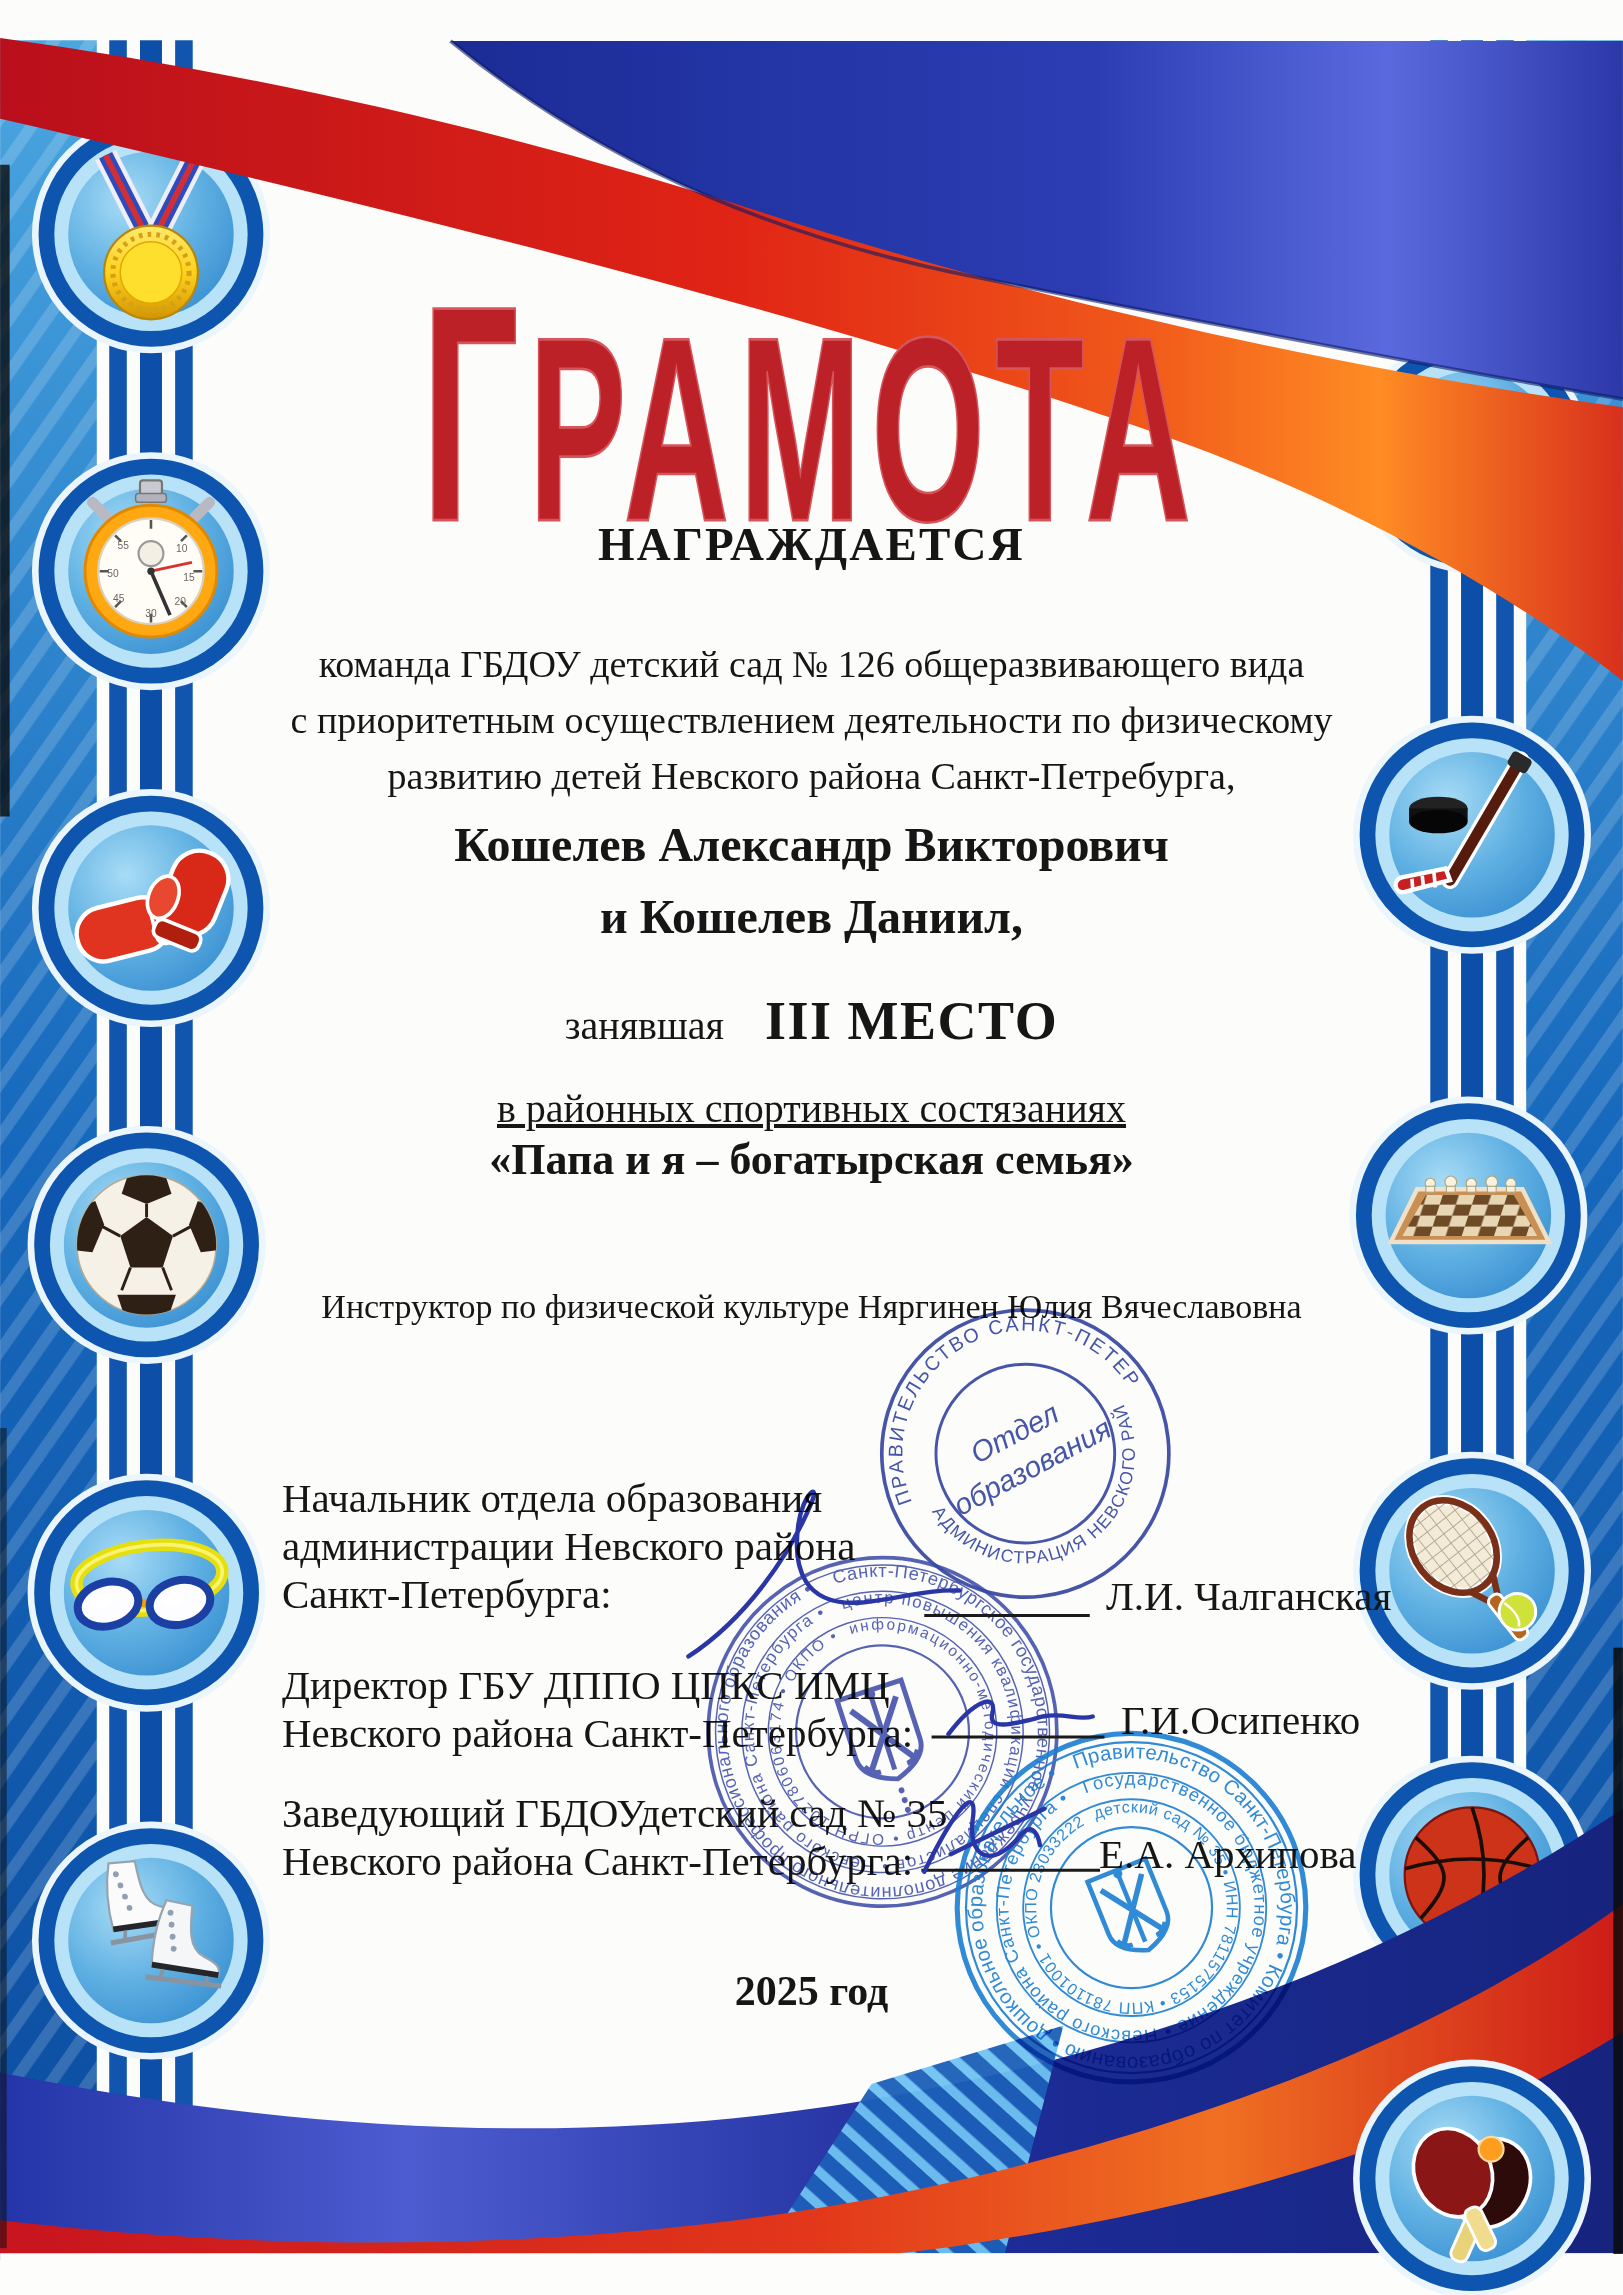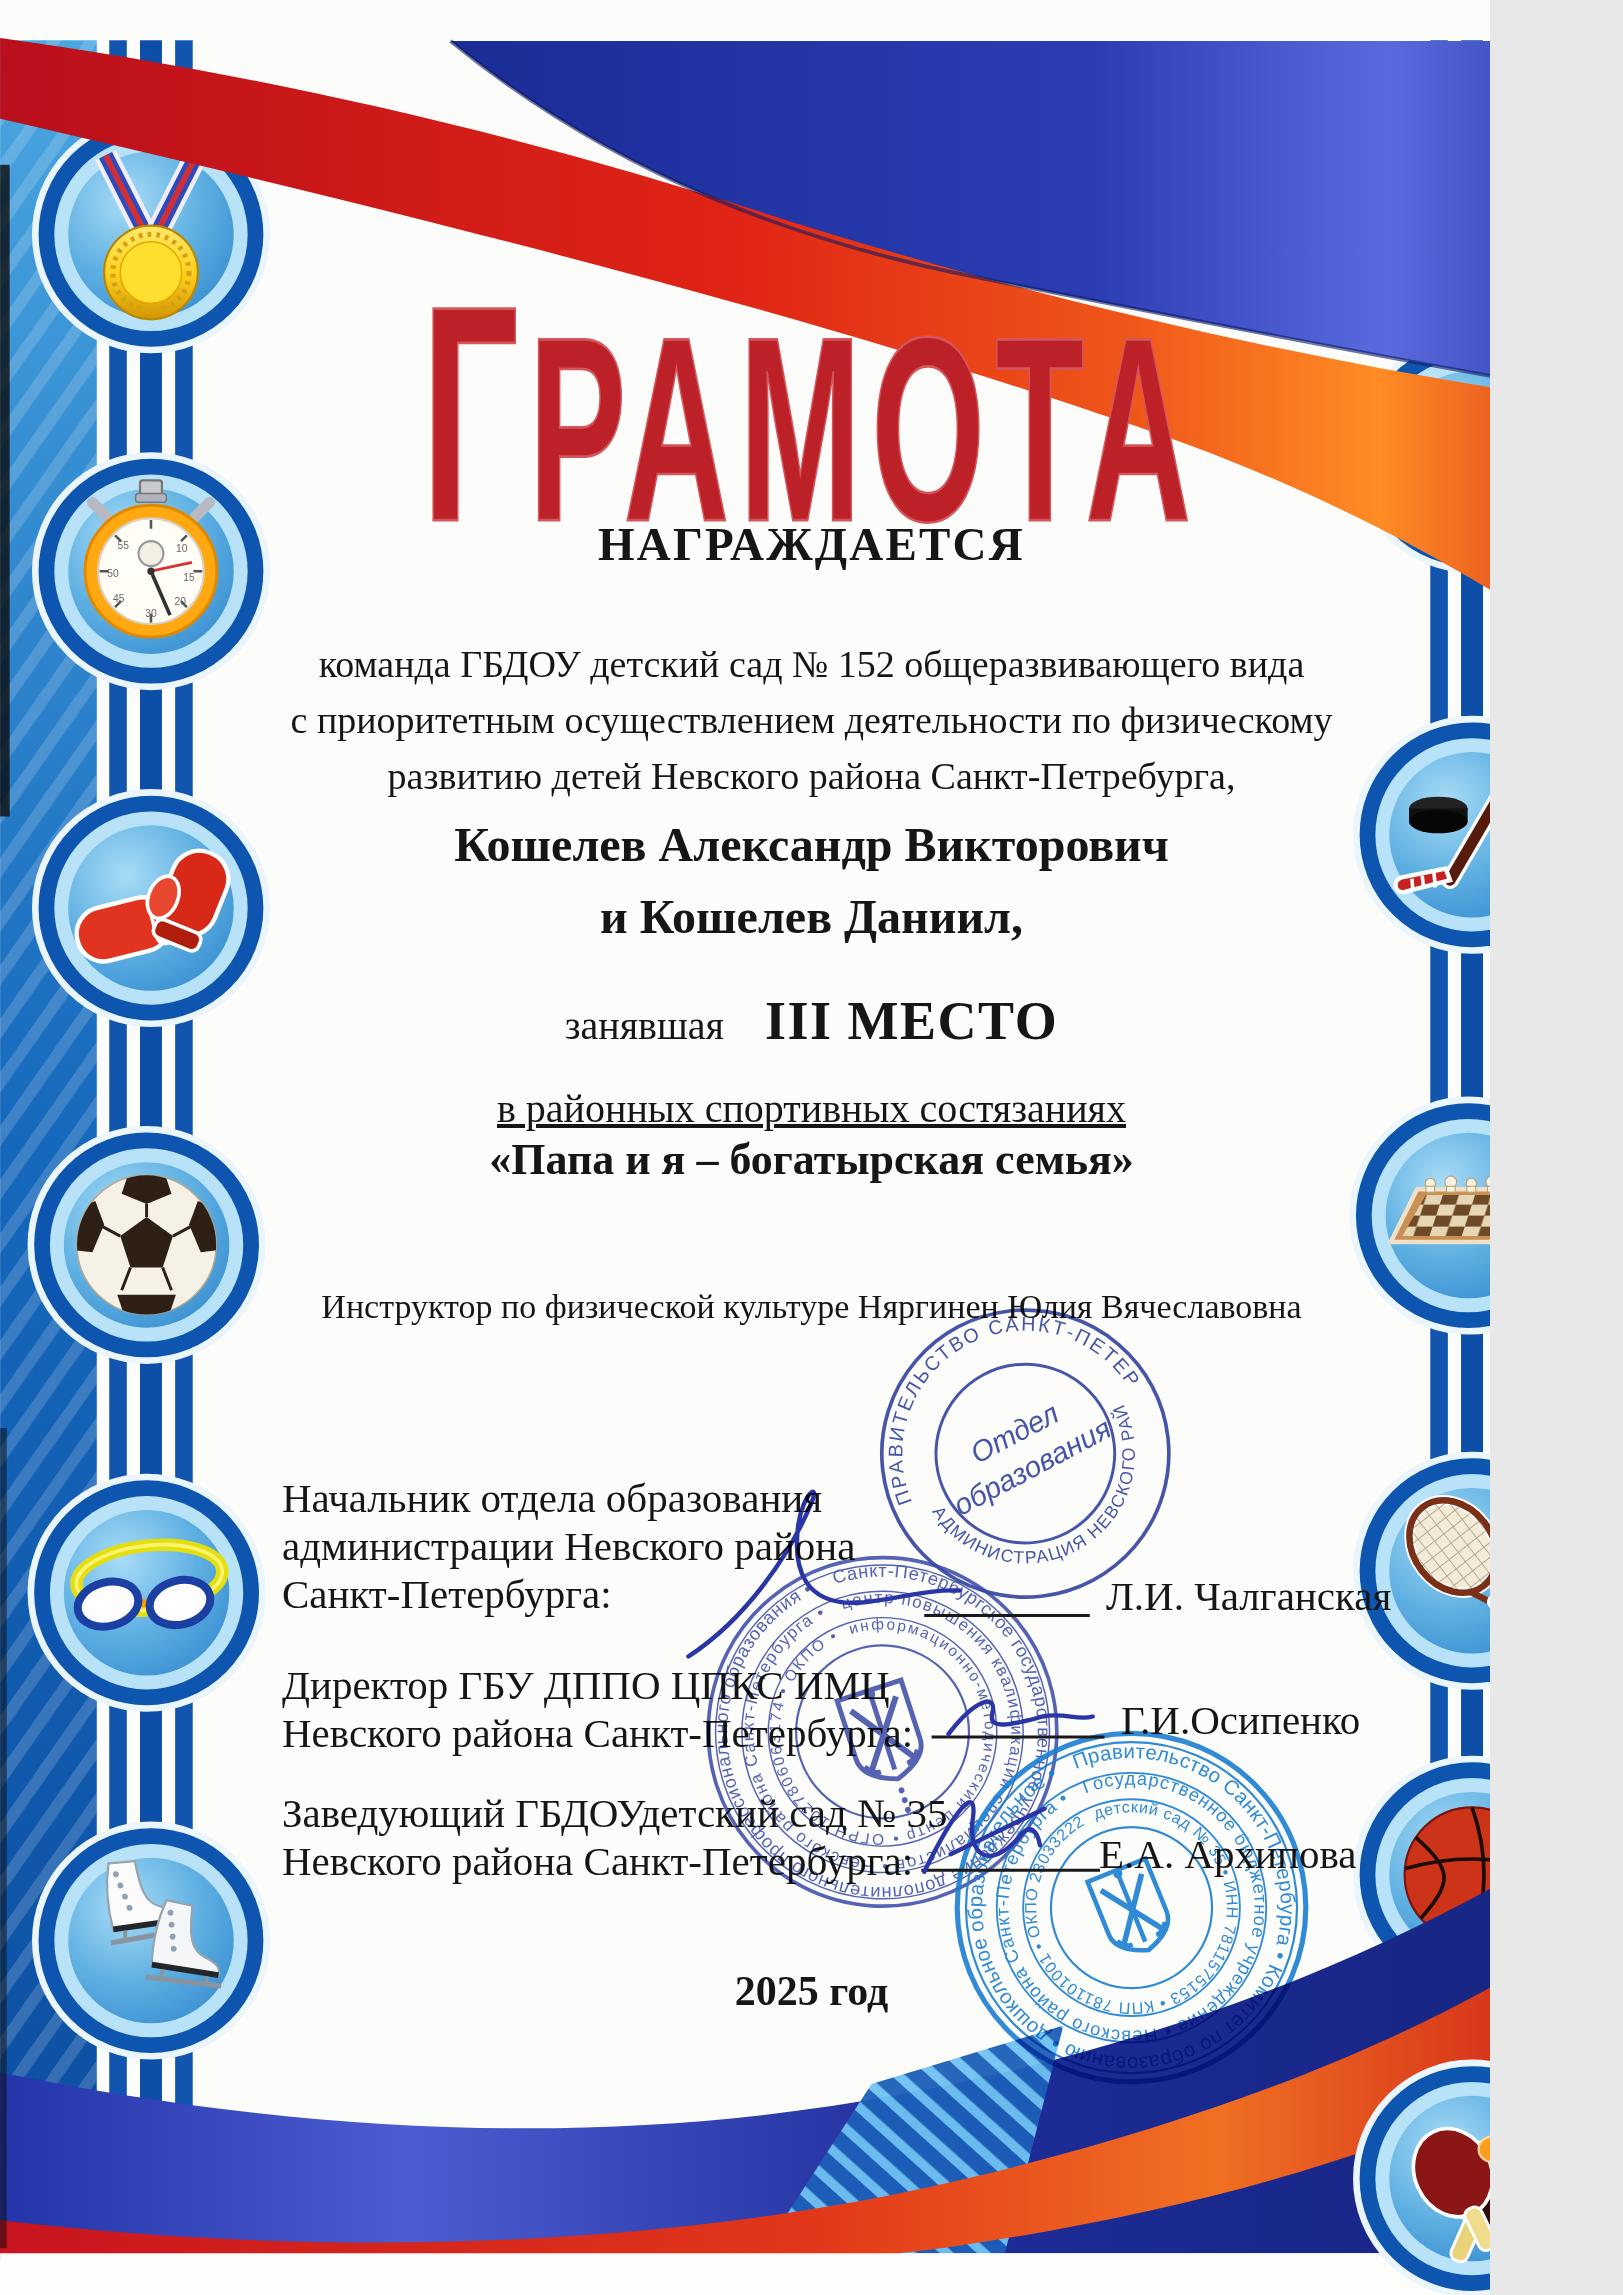--- a/index.html
+++ b/index.html
@@ -1,16 +1,16 @@
 <!DOCTYPE html>
 <html style="font-size:11.7px"><head>
 <meta charset="utf-8">
 <style>
   html,body{margin:0;padding:0;background:#e8e8e8;}
-  .page{position:relative;width:1490px;height:2295px;background:#fcfcfa;overflow:hidden;
+  .page{position:relative;width:1623px;height:2295px;background:#fcfcfa;overflow:hidden;
         font-family:"Liberation Serif",serif;color:#161616;}
   .bg,.overlay{position:absolute;left:0;top:0;width:1623px;height:2295px;}
   .overlay{mix-blend-mode:multiply;pointer-events:none;}
   .t{position:absolute;left:284px;width:1055px;text-align:center;white-space:nowrap;}
   .title{top:261px;font-family:"Liberation Sans",sans-serif;font-weight:bold;
          font-size:146px;line-height:1;letter-spacing:10.3px;color:#bc2127;
          -webkit-text-stroke:1.5px #d4555c;transform:scaleY(1.8);transform-origin:top center;}
   .title::first-letter{font-size:1.17em;}
   .awarded{top:517px;font-size:47px;font-weight:bold;letter-spacing:2.2px;}
   .para{top:636px;font-size:38px;line-height:56px;}
@@ -375,21 +375,21 @@
     <rect x="0" y="225" width="13" height="890" fill="#0a0a0a" opacity="0.8"></rect>
     <rect x="0" y="1950" width="9" height="1120" fill="#0a0a0a" opacity="0.5"></rect>
     <rect x="2203" y="2250" width="13" height="828" fill="#0a0a0a" opacity="0.85"></rect>
   </g>
 </svg>
 
 <div class="t title">ГРАМОТА</div>
 <div class="t awarded">НАГРАЖДАЕТСЯ</div>
 
 <div class="t para">
-  <div>команда ГБДОУ детский сад № 152 общеразвивающего вида</div>
+  <div>команда ГБДОУ детский сад № 126 общеразвивающего вида</div>
   <div>с приоритетным осуществлением деятельности по физическому</div>
   <div>развитию детей Невского района Санкт-Петребурга,</div>
 </div>
 
 <div class="t names">
   <div>Кошелев Александр Викторович</div>
   <div>и Кошелев Даниил,</div>
 </div>
 
 <div class="t placement">

